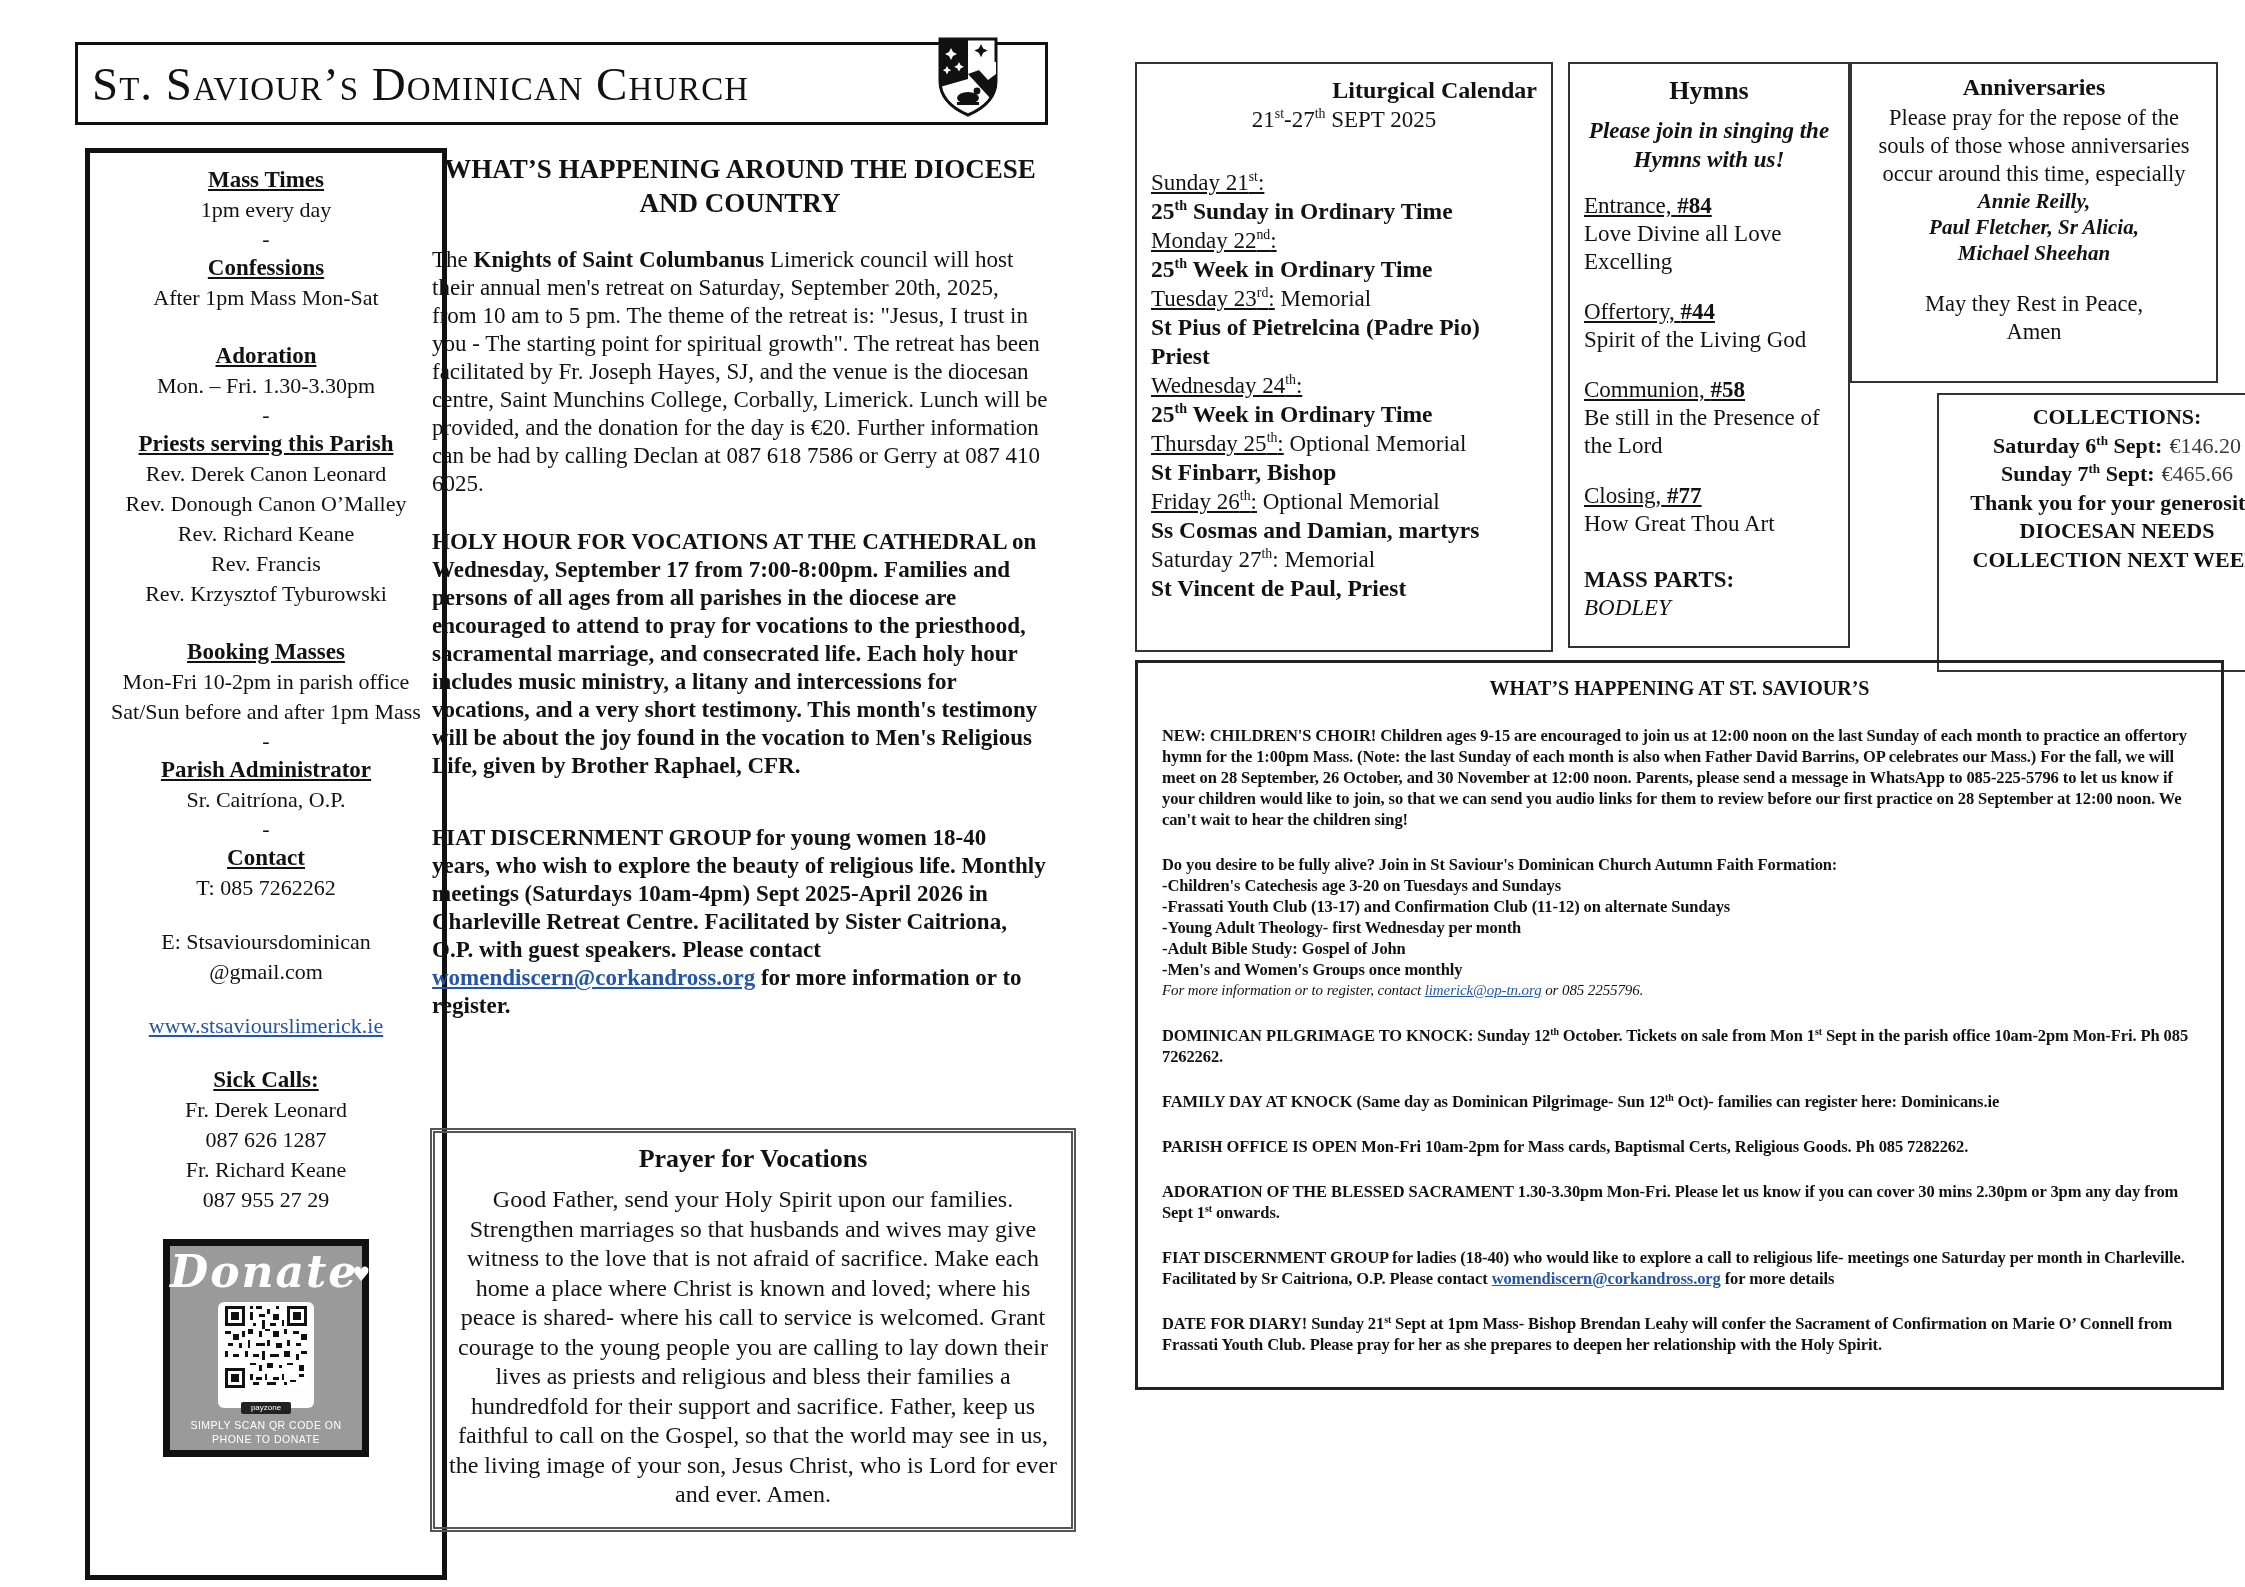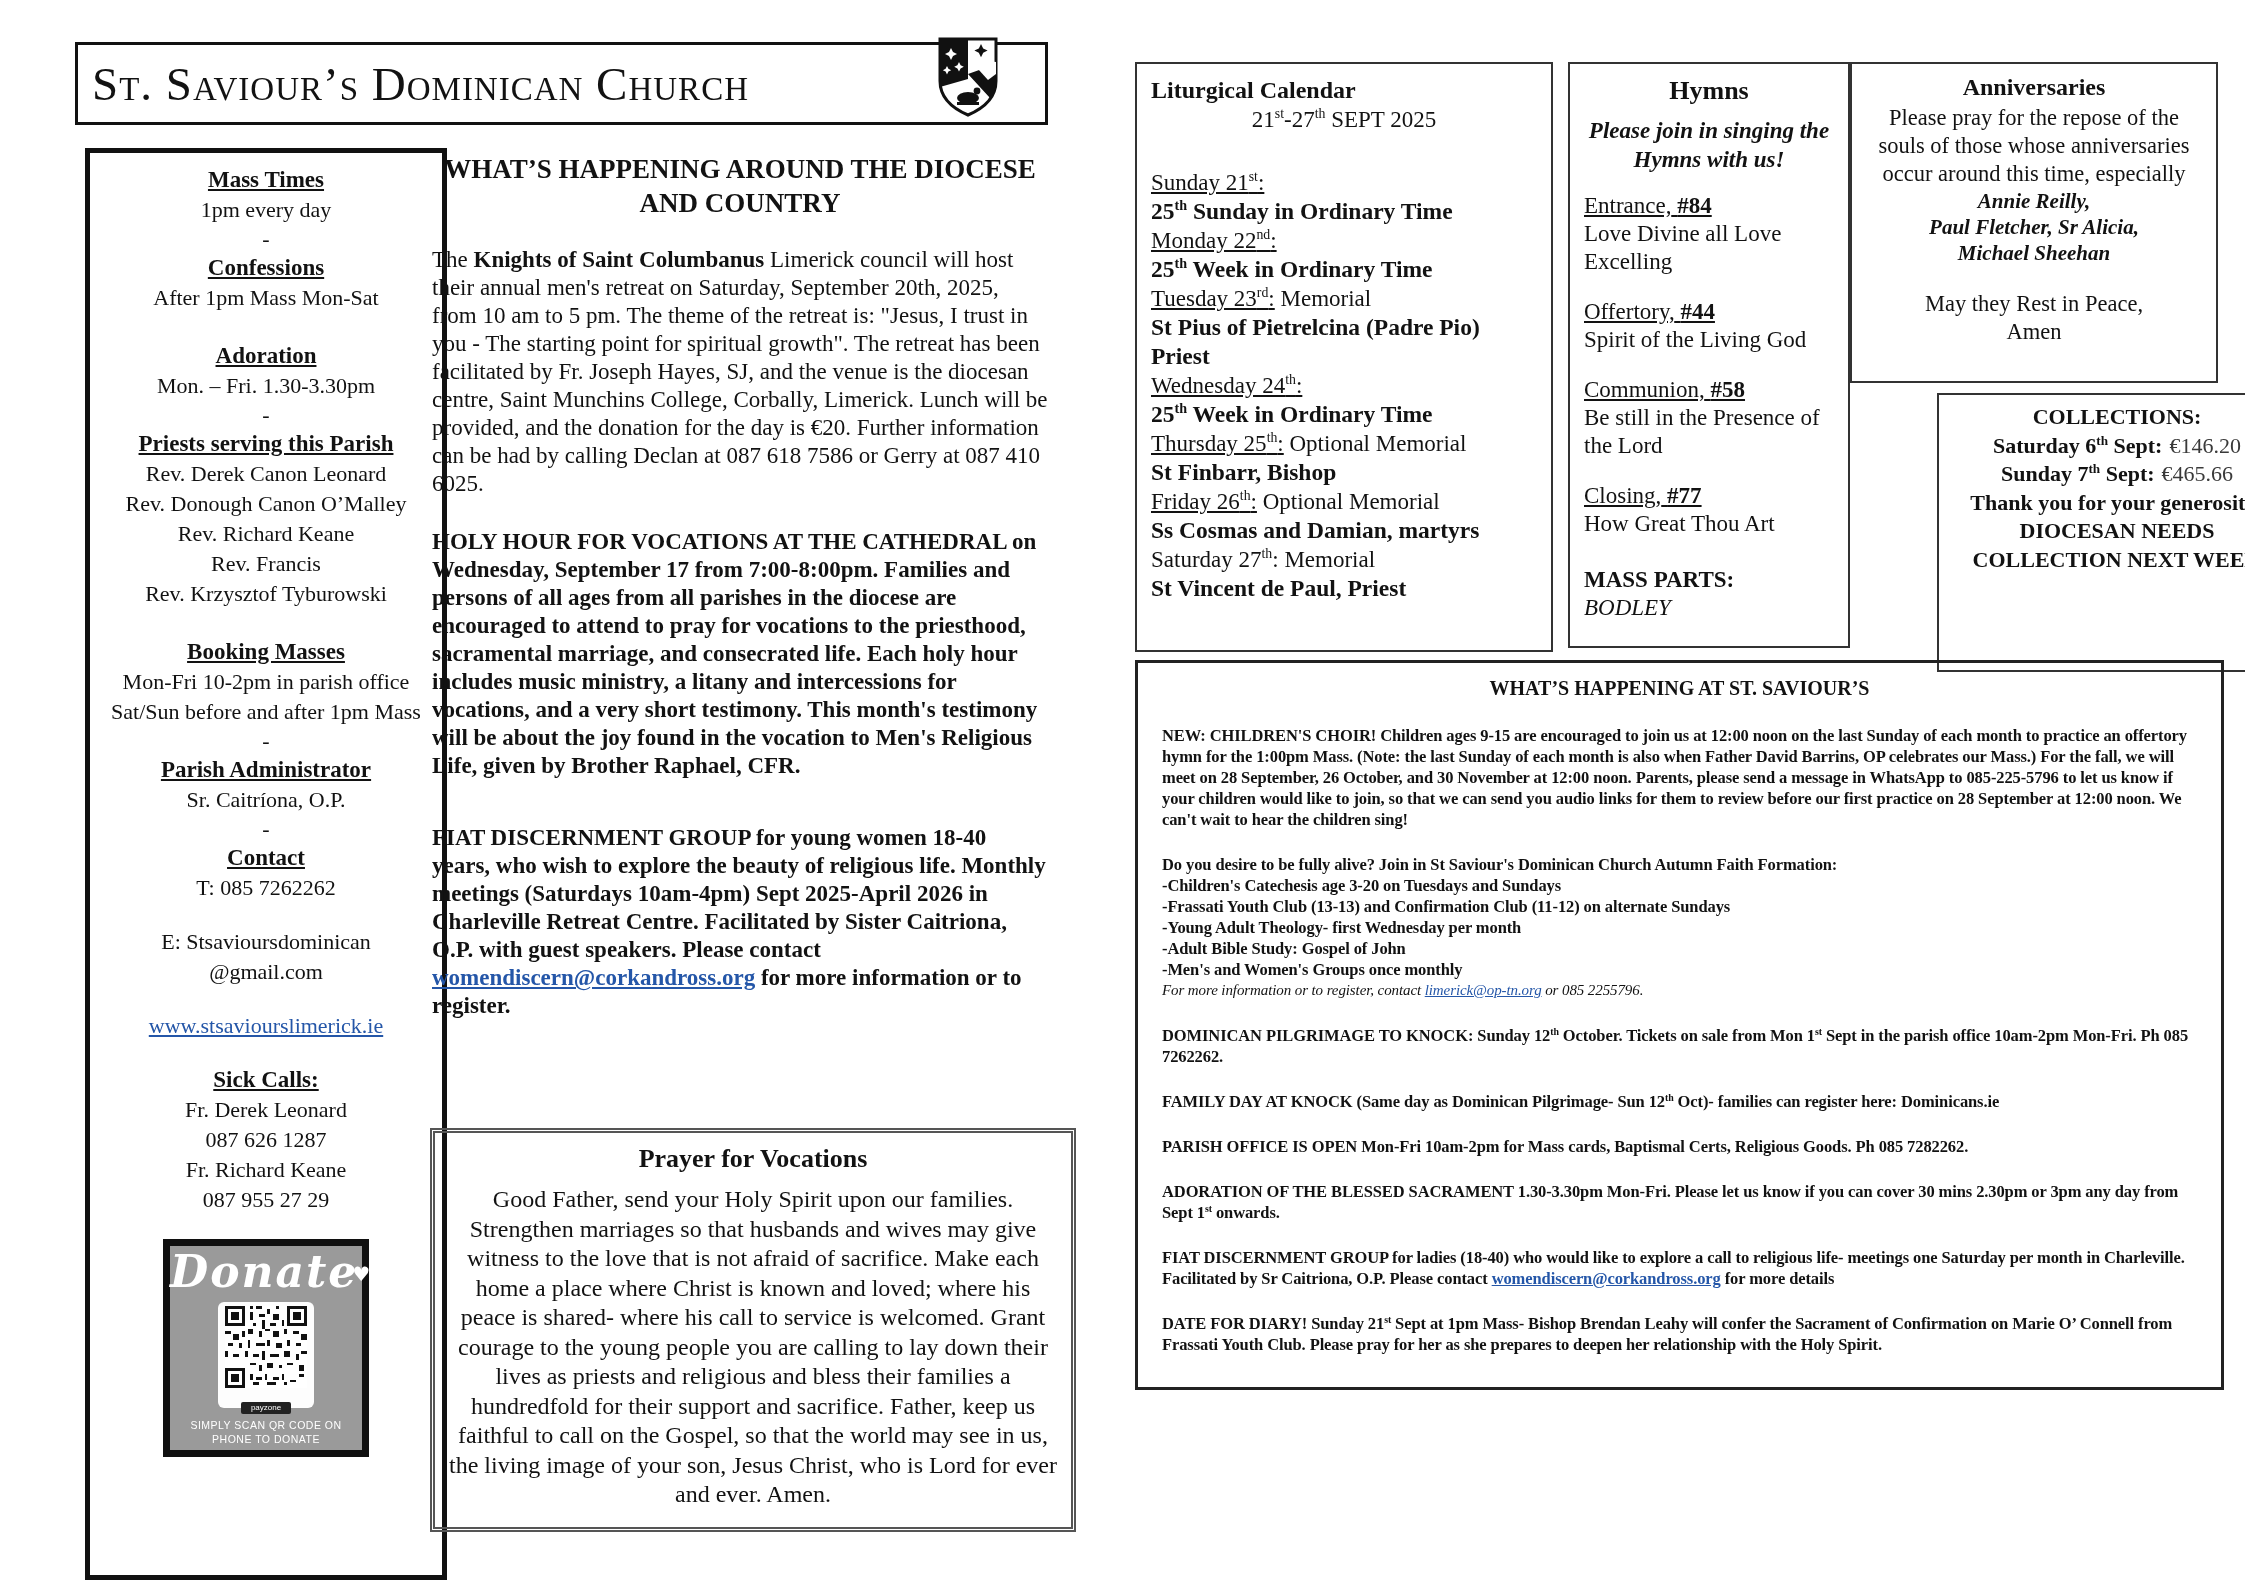--- a/index.html
+++ b/index.html
@@ -48,21 +48,21 @@
   .mid-p.last{margin-top:44px;}
 
   .prayer-box{position:absolute;left:430px;top:1128px;width:608px;height:378px;
               border:5px double #555;text-align:center;padding:8px 14px;box-sizing:content-box;}
   .prayer-title{font-weight:bold;font-size:26px;line-height:36px;margin-bottom:8px;}
   .prayer-body{font-size:24px;line-height:29.5px;margin:0;}
 
   
   .calendar-box{position:absolute;left:1135px;top:62px;width:386px;height:562px;
                 border:2px solid #333;padding:12px 14px;font-size:23px;line-height:29px;}
-  .cal-head{text-align:left;font-weight:bold;font-size:24px;}
+  .cal-head{text-align:right;font-weight:bold;font-size:24px;}
   .cal-sub{text-align:center;font-size:23px;margin-bottom:34px;}
   .cal-feast{font-weight:bold;font-size:23.5px;}
 
   .hymns-box{position:absolute;left:1568px;top:62px;width:250px;height:562px;
              border:2px solid #333;padding:10px 14px;font-size:23px;line-height:28px;}
   .hymns-title{text-align:center;font-weight:bold;font-size:26px;line-height:34px;}
   .hymns-tagline{text-align:center;font-weight:bold;font-style:italic;font-size:23px;
                  line-height:29px;margin:8px 0 18px;}
   .hymn{margin-bottom:22px;}
   .massparts-label{font-weight:bold;}
@@ -333,21 +333,21 @@
   </div>
 
   <div class="news-box">
     <div class="news-title">WHAT’S HAPPENING AT ST. SAVIOUR’S</div>
 
     <p class="news-p">NEW: CHILDREN'S CHOIR! Children ages 9-15 are encouraged to join us at 12:00 noon on the last Sunday of each month to practice an offertory hymn for the 1:00pm Mass. (Note: the last Sunday of each month is also when Father David Barrins, OP celebrates our Mass.) For the fall, we will meet on 28 September, 26 October, and 30 November at 12:00 noon. Parents, please send a message in WhatsApp to 085-225-5796 to let us know if your children would like to join, so that we can send you audio links for them to review before our first practice on 28 September at 12:00 noon. We can't wait to hear the children sing!</p>
 
     <div class="news-p">
       <p class="news-line">Do you desire to be fully alive? Join in St Saviour's Dominican Church Autumn Faith Formation:</p>
       <p class="news-line">-Children's Catechesis age 3-20 on Tuesdays and Sundays</p>
-      <p class="news-line">-Frassati Youth Club (13-13) and Confirmation Club (11-12) on alternate Sundays</p>
+      <p class="news-line">-Frassati Youth Club (13-17) and Confirmation Club (11-12) on alternate Sundays</p>
       <p class="news-line">-Young Adult Theology- first Wednesday per month</p>
       <p class="news-line">-Adult Bible Study: Gospel of John</p>
       <p class="news-line">-Men's and Women's Groups once monthly</p>
       <p class="news-line news-note"><span>For more information or to register, contact </span><a>limerick@op-tn.org</a><span> or 085 2255796.</span></p>
     </div>
 
     <p class="news-p">DOMINICAN PILGRIMAGE TO KNOCK: Sunday 12<sup>th</sup> October. Tickets on sale from Mon 1<sup>st</sup> Sept in the parish office 10am-2pm Mon-Fri. Ph 085 7262262.</p>
     <p class="news-p">FAMILY DAY AT KNOCK (Same day as Dominican Pilgrimage- Sun 12<sup>th</sup> Oct)- families can register here: Dominicans.ie</p>
     <p class="news-p">PARISH OFFICE IS OPEN Mon-Fri 10am-2pm for Mass cards, Baptismal Certs, Religious Goods. Ph 085 7282262.</p>
     <p class="news-p">ADORATION OF THE BLESSED SACRAMENT 1.30-3.30pm Mon-Fri. Please let us know if you can cover 30 mins 2.30pm or 3pm any day from Sept 1<sup>st</sup> onwards.</p>

